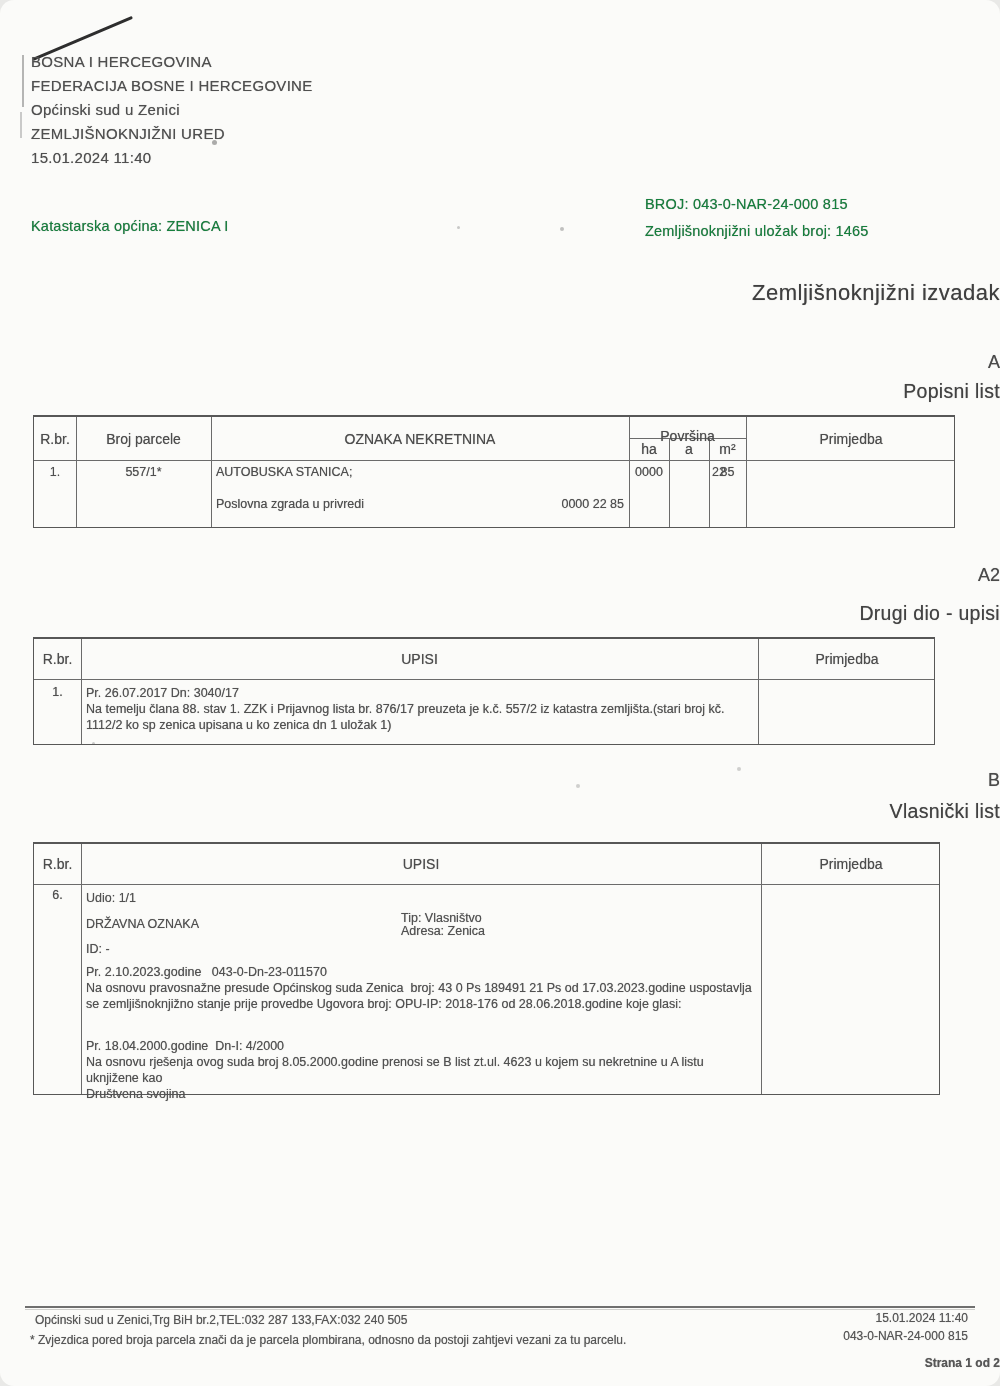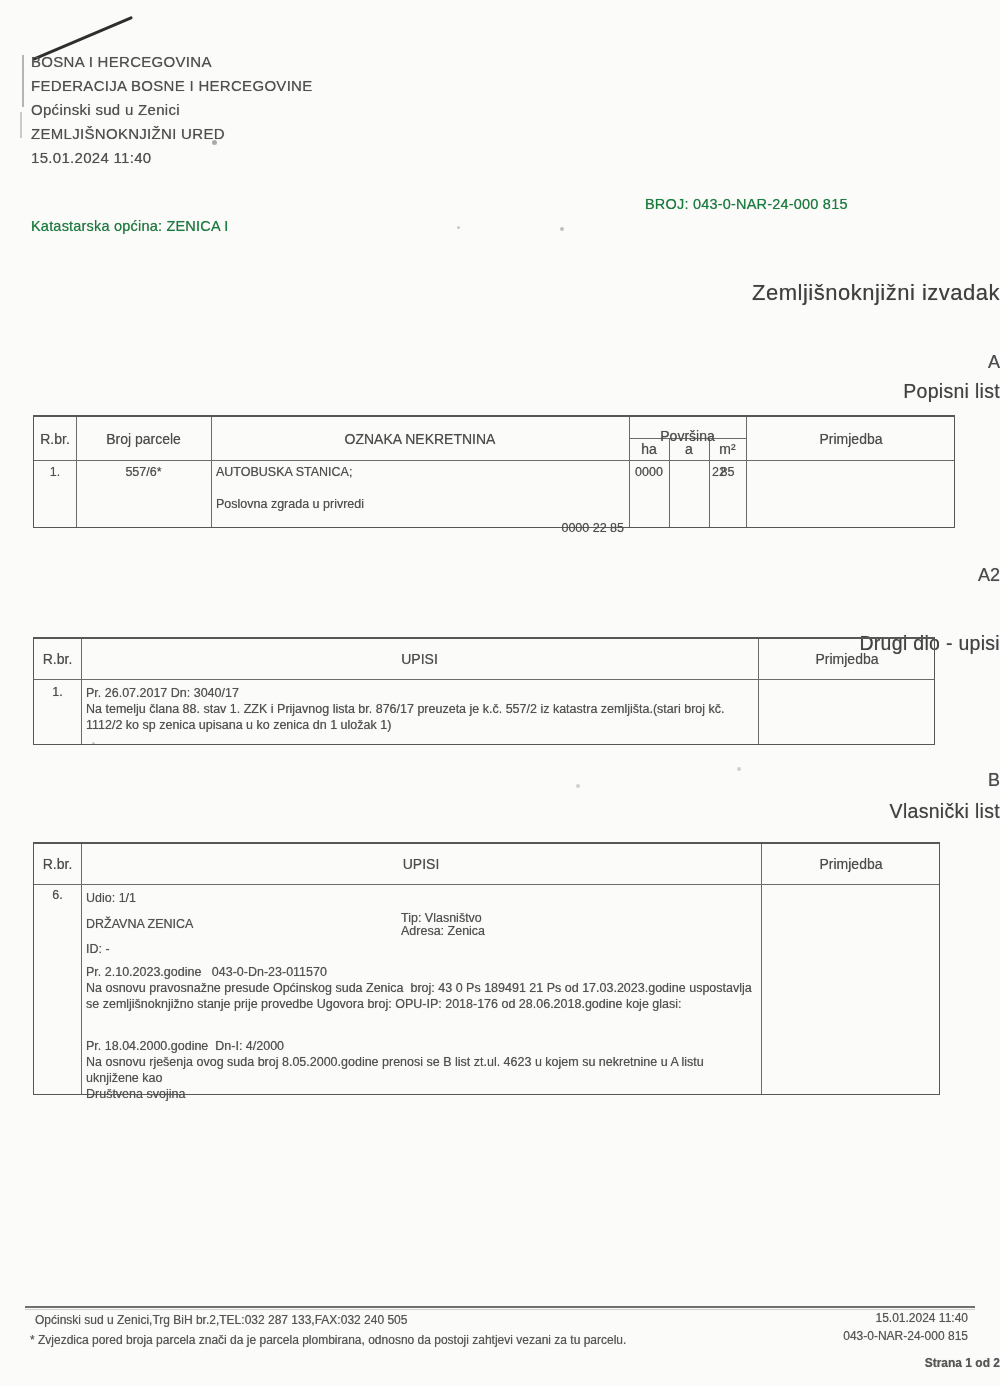--- a/index.html
+++ b/index.html
@@ -2,21 +2,21 @@
 <html><head>
 <meta charset="utf-8">
 <style>
   * { margin:0; padding:0; box-sizing:border-box; }
   html,body { background:#e9e9e7; }
   body { font-family:"Liberation Sans", sans-serif; }
   .page {
     position:relative; width:1000px; height:1386px; margin:0 auto;
     background:#fbfbf9; color:#4e4e4e; overflow:hidden;
   }
-  .scan { text-shadow:0 0 0.7px rgba(95,95,95,0.75); }
+  .scan { text-shadow:0 0 0.7px rgba(95,95,95,0.75);border-radius:14px; }
   .abs { position:absolute; }
   .hline { position:absolute; height:1px; background:#6b6b6b; }
   .vline { position:absolute; width:1px; background:#6b6b6b; }
   .tbl { position:absolute; border:1.5px solid #575757; border-top-width:2px; }
   .cell-c { position:absolute; display:flex; align-items:center; justify-content:center; text-align:center; }
   .hdr-line { font-size:15px; line-height:24px; color:#4f4f4f; letter-spacing:0.3px; }
   .meta { font-size:14.5px; color:#15803d; letter-spacing:0.2px; }
   .doc-title { font-size:22px; color:#3f3f3f; letter-spacing:0.5px; }
   .sec-letter { font-size:18px; color:#4a4a4a; }
   .sec-name { font-size:19.5px; color:#424242; letter-spacing:0.3px; }
@@ -46,20 +46,21 @@
   <div class="abs" style="left:31px;top:50px;">
     <div class="hdr-line">BOSNA I HERCEGOVINA</div>
     <div class="hdr-line">FEDERACIJA BOSNE I HERCEGOVINE</div>
     <div class="hdr-line">Općinski sud u Zenici</div>
     <div class="hdr-line">ZEMLJIŠNOKNJIŽNI URED</div>
     <div class="hdr-line">15.01.2024 11:40</div>
   </div>
 
   <div class="abs" style="left:645px;top:191px;">
     <div class="meta" style="line-height:27px;">BROJ: 043-0-NAR-24-000 815</div>
+    <div class="meta" style="line-height:27px;">Zemljišnoknjižni uložak broj: 1465</div>
   </div>
 
   <div class="abs meta" style="left:31px;top:218px;">Katastarska općina: ZENICA I</div>
 
   <div class="centered-row doc-title" style="top:280px;">Zemljišnoknjižni izvadak</div>
 
   <div class="centered-row sec-letter" style="top:352px;">A</div>
   <div class="centered-row sec-name" style="top:380px;">Popisni list</div>
 
   <div class="tbl" style="left:33px;top:415px;width:922px;height:113px;">
@@ -75,31 +76,31 @@
     <div class="cell-c th" style="left:0;top:0;width:42px;height:43px;">R.br.</div>
     <div class="cell-c th" style="left:42px;top:0;width:135px;height:43px;">Broj parcele</div>
     <div class="cell-c th" style="left:177px;top:0;width:418px;height:43px;">OZNAKA NEKRETNINA</div>
     <div class="cell-c th" style="left:595px;top:0;width:117px;height:21px;margin-top:8px;">Površina</div>
     <div class="cell-c th" style="left:595px;top:21px;width:40px;height:22px;">ha</div>
     <div class="cell-c th" style="left:635px;top:21px;width:40px;height:22px;">a</div>
     <div class="cell-c th" style="left:675px;top:21px;width:37px;height:22px;">m²</div>
     <div class="cell-c th" style="left:712px;top:0;width:210px;height:43px;">Primjedba</div>
 
     <div class="abs td" style="left:0;top:48px;width:42px;text-align:center;">1.</div>
-    <div class="abs td" style="left:42px;top:48px;width:135px;text-align:center;">557/6*</div>
+    <div class="abs td" style="left:42px;top:48px;width:135px;text-align:center;">557/1*</div>
     <div class="abs td" style="left:182px;top:48px;">AUTOBUSKA STANICA;</div>
     <div class="abs td" style="left:182px;top:80px;">Poslovna zgrada u privredi</div>
-    <div class="abs td" style="left:480px;top:80px;width:110px;text-align:right;margin-top:24px;">0000 22 85</div>
+    <div class="abs td" style="left:480px;top:80px;width:110px;text-align:right;">0000 22 85</div>
     <div class="abs td" style="left:595px;top:48px;width:40px;text-align:center;">0000</div>
     <div class="abs td" style="left:635px;top:48px;width:40px;text-align:center;margin-left:30px;">22</div>
     <div class="abs td" style="left:675px;top:48px;width:37px;text-align:center;">85</div>
   </div>
 
   <div class="centered-row sec-letter" style="top:565px;">A2</div>
-  <div class="centered-row sec-name" style="top:632px;padding-left:16px;">Drugi dio - upisi</div>
+  <div class="centered-row sec-name" style="top:602px;padding-left:16px;">Drugi dio - upisi</div>
 
   <div class="tbl" style="left:33px;top:637px;width:902px;height:108px;">
     <div class="vline" style="left:47px;top:0;bottom:0;"></div>
     <div class="vline" style="left:724px;top:0;bottom:0;"></div>
     <div class="hline" style="left:0;right:0;top:40px;"></div>
 
     <div class="cell-c th" style="left:0;top:0;width:47px;height:40px;">R.br.</div>
     <div class="cell-c th" style="left:47px;top:0;width:677px;height:40px;">UPISI</div>
     <div class="cell-c th" style="left:724px;top:0;width:178px;height:40px;">Primjedba</div>
 
@@ -119,21 +120,21 @@
     <div class="hline" style="left:0;right:0;top:40px;"></div>
 
     <div class="cell-c th" style="left:0;top:0;width:47px;height:40px;">R.br.</div>
     <div class="cell-c th" style="left:47px;top:0;width:680px;height:40px;">UPISI</div>
     <div class="cell-c th" style="left:727px;top:0;width:180px;height:40px;">Primjedba</div>
 
     <div class="abs td" style="left:0;top:44px;width:47px;text-align:center;">6.</div>
 
     <div class="abs body-text" style="left:52px;top:46px;">Udio: 1/1</div>
     <div class="abs body-text" style="left:367px;top:46px;margin-top:20px;">Tip: Vlasništvo</div>
-    <div class="abs body-text" style="left:52px;top:72px;">DRŽAVNA ZENICA</div>
+    <div class="abs body-text" style="left:52px;top:72px;">DRŽAVNA OZNAKA</div>
     <div class="abs body-text" style="left:367px;top:79px;">Adresa: Zenica</div>
     <div class="abs body-text" style="left:52px;top:97px;">ID: -</div>
 
     <div class="abs body-text" style="left:52px;top:120px;width:672px;">
       <div class="prewrap">Pr. 2.10.2023.godine   043-0-Dn-23-011570</div>
       <div class="prewrap">Na osnovu pravosnažne presude Općinskog suda Zenica  broj: 43 0 Ps 189491 21 Ps od 17.03.2023.godine uspostavlja se zemljišnoknjižno stanje prije provedbe Ugovora broj: OPU-IP: 2018-176 od 28.06.2018.godine koje glasi:</div>
     </div>
 
     <div class="abs body-text" style="left:52px;top:194px;width:672px;">
       <div class="prewrap">Pr. 18.04.2000.godine  Dn-I: 4/2000</div>

